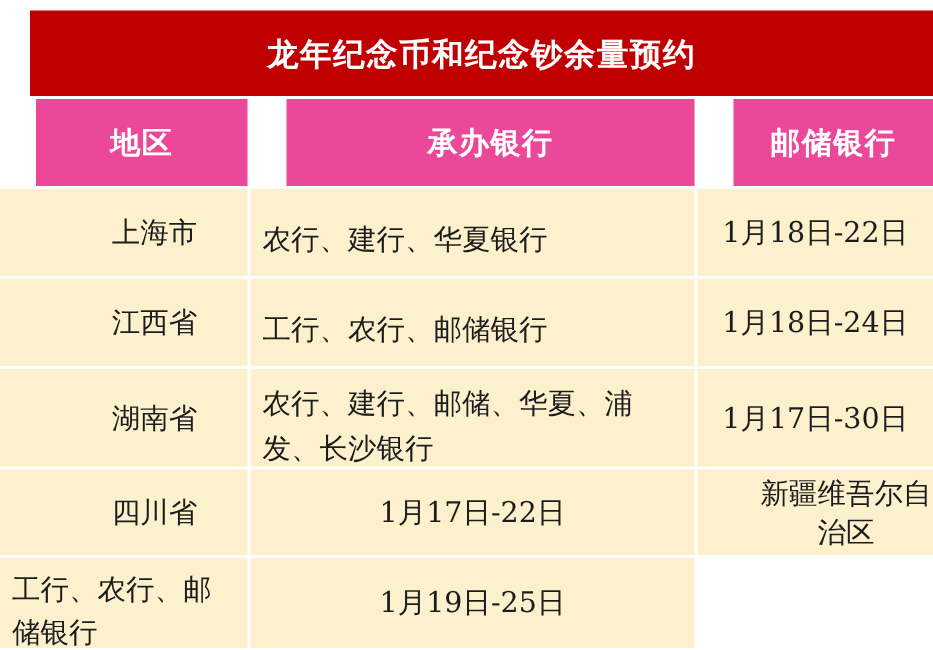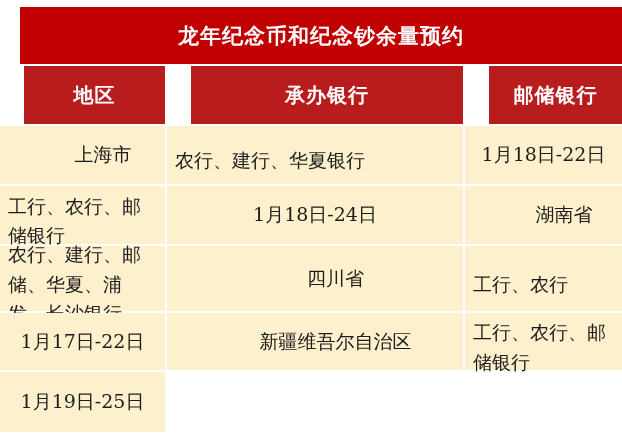--- a/index.html
+++ b/index.html
@@ -33,21 +33,21 @@
     grid-column: 1 / -1;
     background: #c00000;
     color: #ffffff;
     justify-content: center;
     font-weight: bold;
     font-size: 21px;
     letter-spacing: 1px;
     margin-left: 20px;
   }
   .th {
-    background: #b91c1c;
+    background: #ec4899;
     color: #ffffff;
     justify-content: center;
     font-weight: bold;
     font-size: 20px;
     letter-spacing: 1px;
     margin-left: 24px;
   }
   .td {
     background: #fdf0cd;
     color: #1c1c1c;
@@ -78,28 +78,29 @@
     <div class="cell title-bar">龙年纪念币和纪念钞余量预约</div>
 
     <div class="cell th">地区</div>
     <div class="cell th">承办银行</div>
     <div class="cell th">邮储银行</div>
 
     <div class="cell td region">上海市</div>
     <div class="cell td banks">农行、建行、华夏银行</div>
     <div class="cell td time">1月18日-22日</div>
 
+    <div class="cell td region">江西省</div>
     <div class="cell td banks">工行、农行、邮储银行</div>
     <div class="cell td time">1月18日-24日</div>
 
     <div class="cell td region">湖南省</div>
     <div class="cell td banks">农行、建行、邮储、华夏、浦发、长沙银行</div>
+    <div class="cell td time">1月17日-30日</div>
 
     <div class="cell td region">四川省</div>
-    <div class="cell td banks">工行、农行</div>
     <div class="cell td time">1月17日-22日</div>
 
     <div class="cell td region">新疆维吾尔自治区</div>
     <div class="cell td banks">工行、农行、邮储银行</div>
     <div class="cell td time">1月19日-25日</div>
 
   </div>
 </div>
 
 </body></html>

